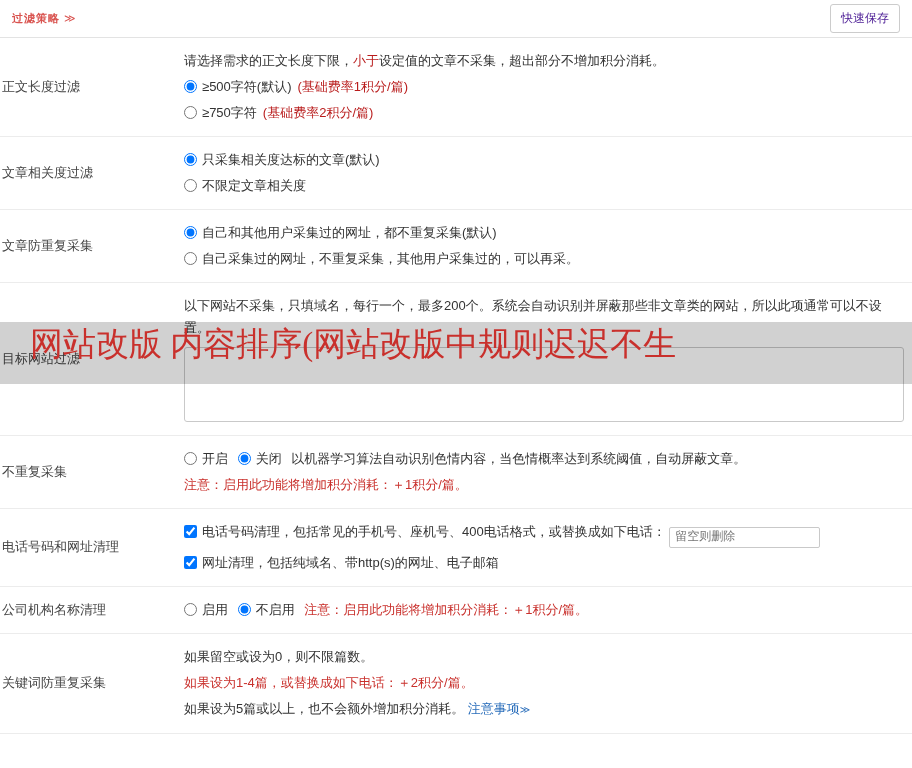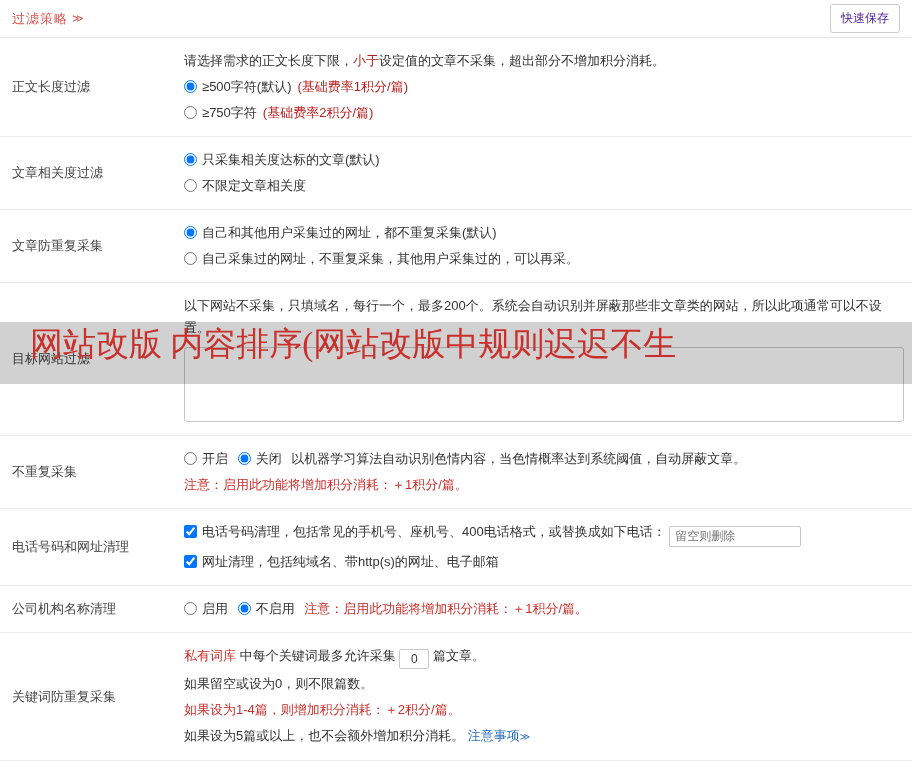--- a/index.html
+++ b/index.html
@@ -18,22 +18,22 @@
   .header {
     height: 38px;
     border-bottom: 1px solid #e3e3e3;
     display: flex;
     align-items: center;
     padding: 0 12px;
     background: #fff;
   }
   .header-title {
     color: #d9534f;
-    font-size: 13px;
-    font-weight: normal;
+    font-size: 11px;
+    font-weight: bold;
     letter-spacing: 1px;
   }
   .header-caret {
     color: #d9534f;
     margin-left: 4px;
     font-size: 11px;
   }
   .header-spacer { flex: 1; }
   .quick-save {
     border: 1px solid #ccc;
@@ -49,21 +49,21 @@
   
   .row {
     display: flex;
     border-bottom: 1px solid #ececec;
     min-height: 40px;
   }
   .row:last-child { border-bottom: none; }
   .row-label {
     width: 178px;
     flex: 0 0 178px;
-    padding: 12px 8px 12px 12px;
+    padding: 12px 8px 12px 2px;
     color: #444;
     font-size: 13px;
     display: flex;
     align-items: center;
   }
   .row-body {
     flex: 1;
     padding: 10px 12px 10px 6px;
   }
   .line {
@@ -90,28 +90,28 @@
     border: 1px solid #c9c9c9;
     border-radius: 3px;
     padding: 6px 8px;
     font-family: "Liberation Sans", sans-serif;
     font-size: 13px;
     color: #333;
     resize: none;
     outline: none;
   }
   .small-input {
-    width: 132px;
+    width: 151px;
     height: 21px;
     border: 1px solid #c9c9c9;
     border-radius: 2px;
     padding: 1px 5px;
     font-size: 12px;
     color: #777;
-    font-family: Liberation Serif, serif;
+    font-family: Liberation Mono, monospace;
     vertical-align: -4px;
   }
   .num-input {
     width: 30px;
     height: 20px;
     border: 1px solid #c9c9c9;
     border-radius: 2px;
     padding: 1px 3px;
     font-size: 12px;
     color: #333;
@@ -235,28 +235,22 @@
         <label class="opt"><input type="radio" name="company" style=""><span>启用</span></label>
         <label class="opt"><input type="radio" name="company" checked="" style=""><span>不启用</span></label>
         <span class="note">注意：启用此功能将增加积分消耗：＋1积分/篇。</span>
       </div>
     </div>
   </div>
 
   <div class="row">
     <div class="row-label">关键词防重复采集</div>
     <div class="row-body">
-      <div class="line">
-        <span class="tag-private">私有词库</span>
-        <span>中每个关键词最多允许采集</span>
-        <input class="num-input" type="text" value="0" style="">
-        <span>篇文章。</span>
-      </div>
       <div class="line">如果留空或设为0，则不限篇数。</div>
-      <div class="line note">如果设为1-4篇，则增加积分消耗：＋2积分/篇。</div>
+      <div class="line note">如果设为1-4篇，或替换成如下电话：＋2积分/篇。</div>
       <div class="line">
         <span>如果设为5篇或以上，也不会额外增加积分消耗。</span>
         <span class="blue-link"><span>注意事项</span><span class="caret">≫</span></span>
       </div>
     </div>
   </div>
 
   <div class="overlay">
     <span class="overlay-text">网站改版 内容排序(网站改版中规则迟迟不生</span>
   </div>

